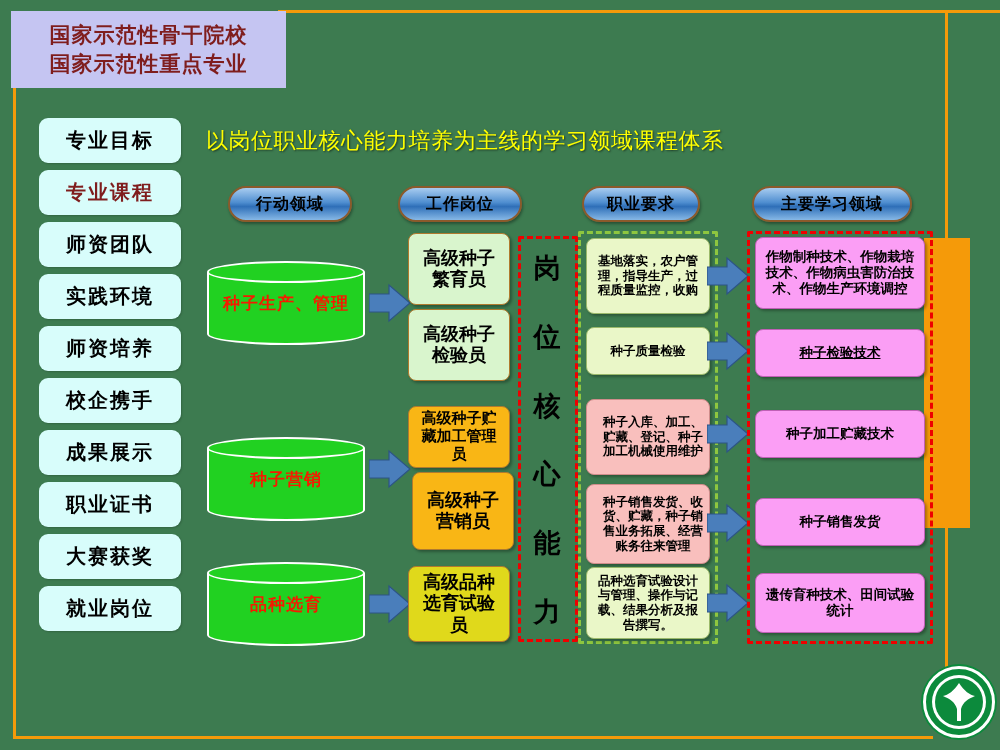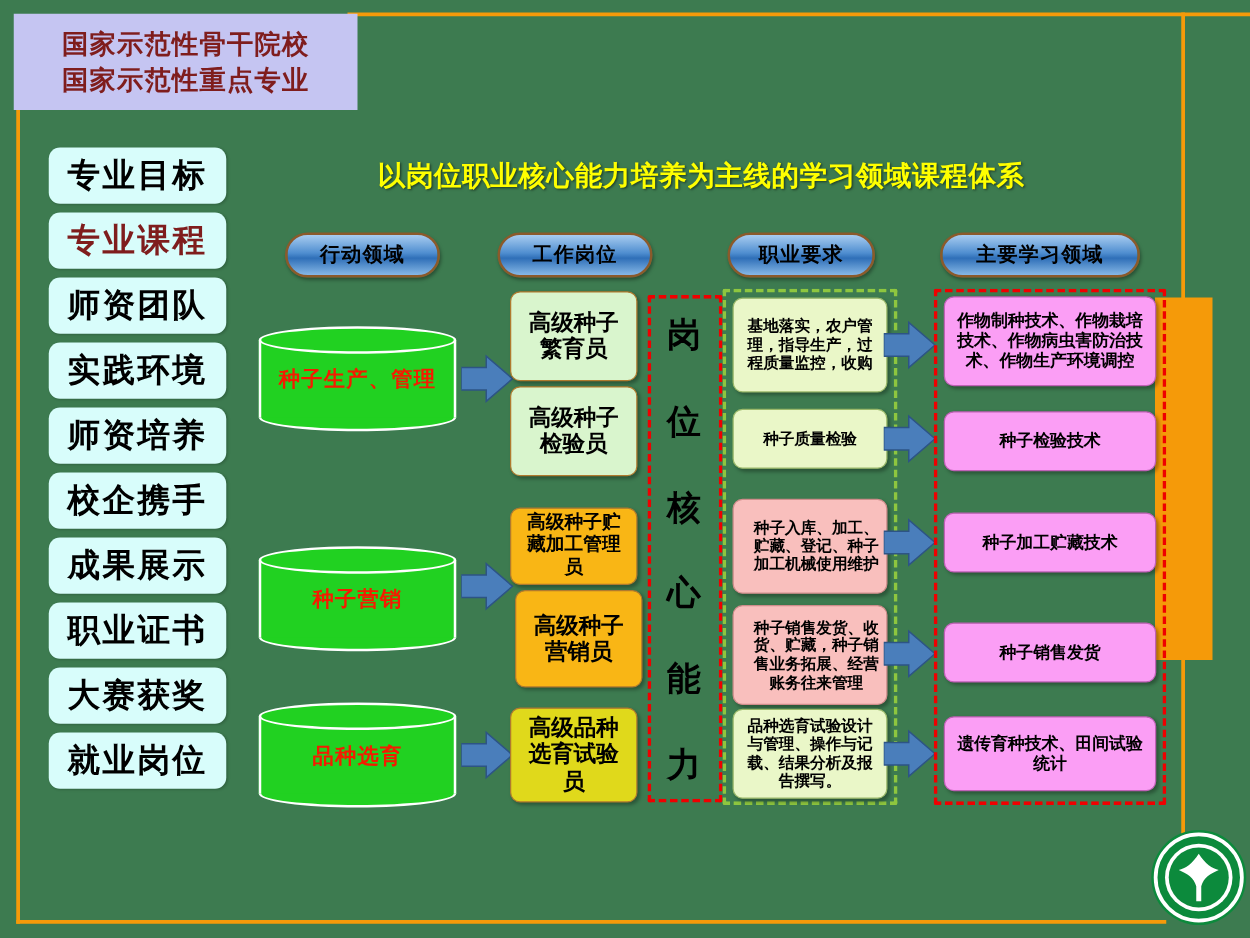--- a/index.html
+++ b/index.html
@@ -45,31 +45,30 @@
     line-height: 1.35; letter-spacing: 1px;
     font-family: "Liberation Serif","DejaVu Serif",serif;
   }
 
   
   .sidebar { position: absolute; left: 39px; top: 118px; width: 142px; }
   .side-item {
     width: 142px; height: 45px; margin-bottom: 7px;
     background: #d8fdfb; border-radius: 9px;
     display: flex; align-items: center; justify-content: center;
-    font-size: 26px; font-weight: bold; color: #000;
+    font-size: 20px; font-weight: bold; color: #000;
     letter-spacing: 2px;
     box-shadow: 1px 1px 2px rgba(0,0,0,.18);
   }
   .side-item.active { color: #7f1d1d; }
 
   
   .main-title {
     position: absolute; left: 206px; top: 126px; width: 710px;
-    text-align: center;
-    font-size: 22px; font-weight: bold; color: #ffff00;
+    font-size: 22px; font-weight: normal; color: #ffff00;
     letter-spacing: .5px;
     text-shadow: 1px 1px 2px rgba(0,0,0,.55);
     font-family: "Liberation Sans","DejaVu Sans",sans-serif;
   }
 
   
   .pill {
     position: absolute; height: 36px; border-radius: 18px;
     background: linear-gradient(180deg,#a8ccf0 0%,#4f8ed0 45%,#2f6fb8 58%,#86b8e6 100%);
     border: 2px solid #8b5a2b;
@@ -270,21 +269,21 @@
       </svg>
   </div>
   <div class="arrow" style="left:707px; top:583px;">
     <svg width="42" height="40" viewBox="0 0 42 40">
         <path d="M0 11 L20 11 L20 2 L41 20 L20 38 L20 29 L0 29 Z" fill="#4a7ebb" stroke="#2d5485" stroke-width="1.2"></path>
       </svg>
   </div>
 
   <div class="learn-band"></div>
   <div class="box box-learn" style="left:755px; top:237px; width:170px; height:72px;">作物制种技术、作物栽培技术、作物病虫害防治技术、作物生产环境调控</div>
-  <div class="box box-learn" style="left:755px; top:329px; width:170px; height:48px;">种子检验技术</div>
+  <div class="box box-learn" style="left:755px; top:329px; width:170px; height:48px;text-decoration:underline;">种子检验技术</div>
   <div class="box box-learn" style="left:755px; top:410px; width:170px; height:48px;">种子加工贮藏技术</div>
   <div class="box box-learn" style="left:755px; top:498px; width:170px; height:48px;">种子销售发货</div>
   <div class="box box-learn" style="left:755px; top:573px; width:170px; height:60px;">遗传育种技术、田间试验统计</div>
 
   <div class="logo">
     <svg width="66" height="66" viewBox="0 0 66 66">
       <circle cx="33" cy="33" r="32" fill="#0c8a3c"></circle>
       <circle cx="33" cy="33" r="27" fill="#fff"></circle>
       <circle cx="33" cy="33" r="24" fill="#0c8a3c"></circle>
       <path d="M33 14 C28 22 22 26 17 27 C24 30 29 33 31 40 L31 52 L35 52 L35 40 C37 33 42 30 49 27 C44 26 38 22 33 14 Z" fill="#fff"></path>

